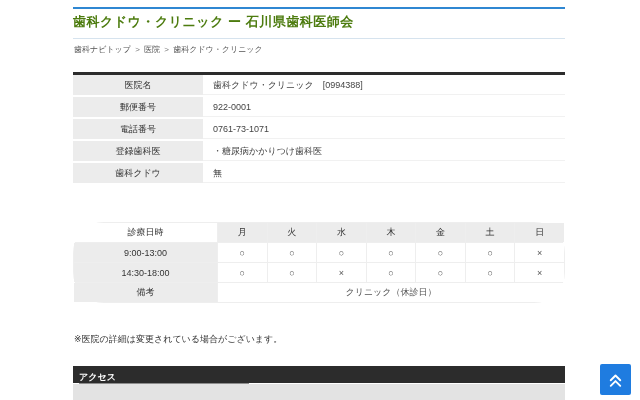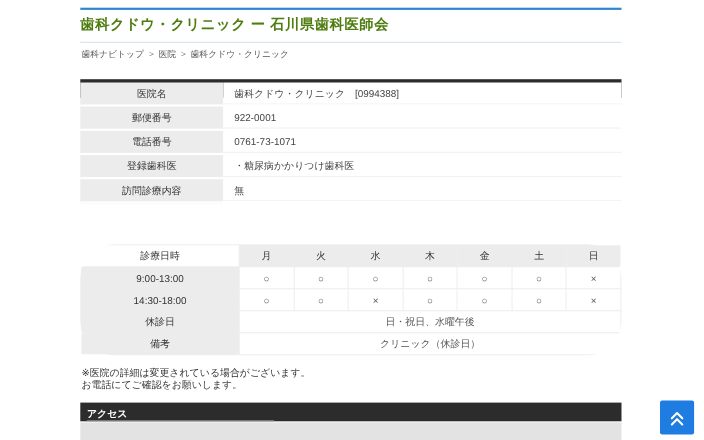--- a/index.html
+++ b/index.html
@@ -69,21 +69,21 @@
       </tr>
       <tr>
         <th>電話番号</th>
         <td>0761-73-1071</td>
       </tr>
       <tr>
         <th>登録歯科医</th>
         <td>・糖尿病かかりつけ歯科医</td>
       </tr>
       <tr>
-        <th>訪問診療内容</th>
+        <th>歯科クドウ</th>
         <td>無</td>
       </tr>
     </tbody>
   </table>
 
 
   <table class="sched-table">
     <colgroup>
         <col class="c-label">
         <col>
@@ -119,32 +119,27 @@
         <th>14:30-18:00</th>
         <td class="mark-o">○</td>
         <td class="mark-o">○</td>
         <td class="mark-x">×</td>
         <td class="mark-o">○</td>
         <td class="mark-o">○</td>
         <td class="mark-o">○</td>
         <td class="mark-x">×</td>
       </tr>
       <tr>
-        <th>休診日</th>
-        <td colspan="7">日・祝日、水曜午後</td>
-      </tr>
-      <tr>
         <th>備考</th>
         <td colspan="7">クリニック（休診日）</td>
       </tr>
     </tbody>
   </table>
 
   <p class="foot foot-1">※医院の詳細は変更されている場合がございます。</p>
-  <p class="foot foot-2">お電話にてご確認をお願いします。</p>
 
   <div class="section-bar bar-access">
     <span>アクセス</span>
   </div>
   <div class="map-area"></div>
 </div>
 
 <button class="to-top">
   <span style="display:flex;">
     <svg width="19" height="19" viewBox="0 0 24 24">

